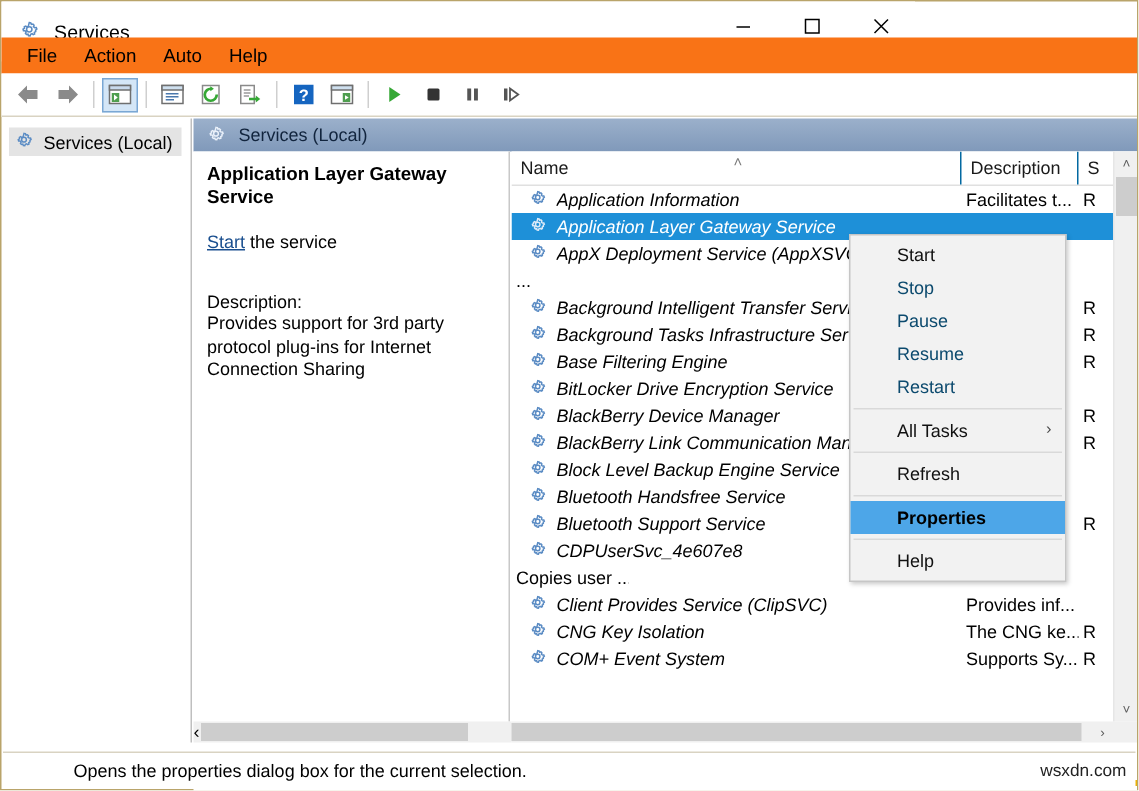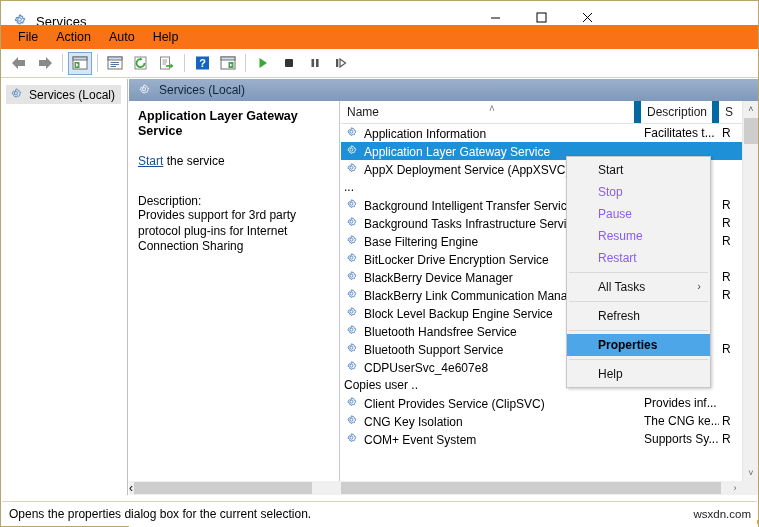--- a/index.html
+++ b/index.html
@@ -171,42 +171,43 @@
     display: flex;
     background: #ffffff;
     border-bottom: 1px solid #e0e0e0;
     position: relative;
   }
   .lv-col {
     display: flex; align-items: center;
     font-size: 12px;
     padding-left: 6px;
     box-sizing: border-box;
-    border-right: 7px solid #0369a1;
+    border-right: 1px solid #0369a1;
     position: relative;
     color: #1b1b1b;
   }
   .sort-chevron {
     position: absolute;
     left: 148px; top: 2px;
     color: #7a7a7a; font-size: 10px;
   }
   .rows { position: relative; }
   .row {
     height: 18px;
     display: flex; align-items: center;
     font-size: 12px;
     position: relative;
     white-space: nowrap;
   }
   .row .nm {
-    display: flex; align-items: flex-end;
+    display: flex; align-items: center;
     width: 300px; box-sizing: border-box;
-    padding-left: 4px;
+    padding-left: 11px;
     overflow: hidden;
+    font-style: italic;
   }
   .row .nm .gear { margin-right: 4px; flex: none; }
   .row .nm .txt {
     overflow: hidden; text-overflow: clip; white-space: nowrap;
   }
   .row .ds {
     width: 78px; box-sizing: border-box;
     padding-left: 3px;
     overflow: hidden; white-space: nowrap;
   }
@@ -275,21 +276,21 @@
   }
   .ctxitem {
     height: 22px;
     display: flex; align-items: center;
     padding-left: 31px;
     font-size: 12px;
     color: #111;
     position: relative;
     box-sizing: border-box;
   }
-  .ctxitem.disabled { color: #8b5cf6; }
+  .ctxitem.disabled { color: #0c4a6e; }
   .ctxitem.hl {
     background: #4da6e8;
     color: #000;
     font-weight: bold;
   }
   .ctxsep {
     height: 1px; background: #d9d9d9;
     margin: 3px 2px;
   }
   .submenu-arrow {
@@ -331,20 +332,21 @@
 
   
   .statusbar {
     position: absolute; left: 1px; bottom: 1px;
     width: 755px; height: 24px;
     background: #ffffff;
     border-top: 1px solid #d9d3c2;
     display: flex; align-items: center;
     box-sizing: border-box;
     font-size: 12px;
+    padding-left: 40px;
   }
   .status-text { padding-left: 7px; }
   .watermark {
     position: absolute; right: 6px;
     font-size: 11.5px;
     color: #222;
     font-family: "Liberation Sans", sans-serif;
   }
 </style>
 </head>

